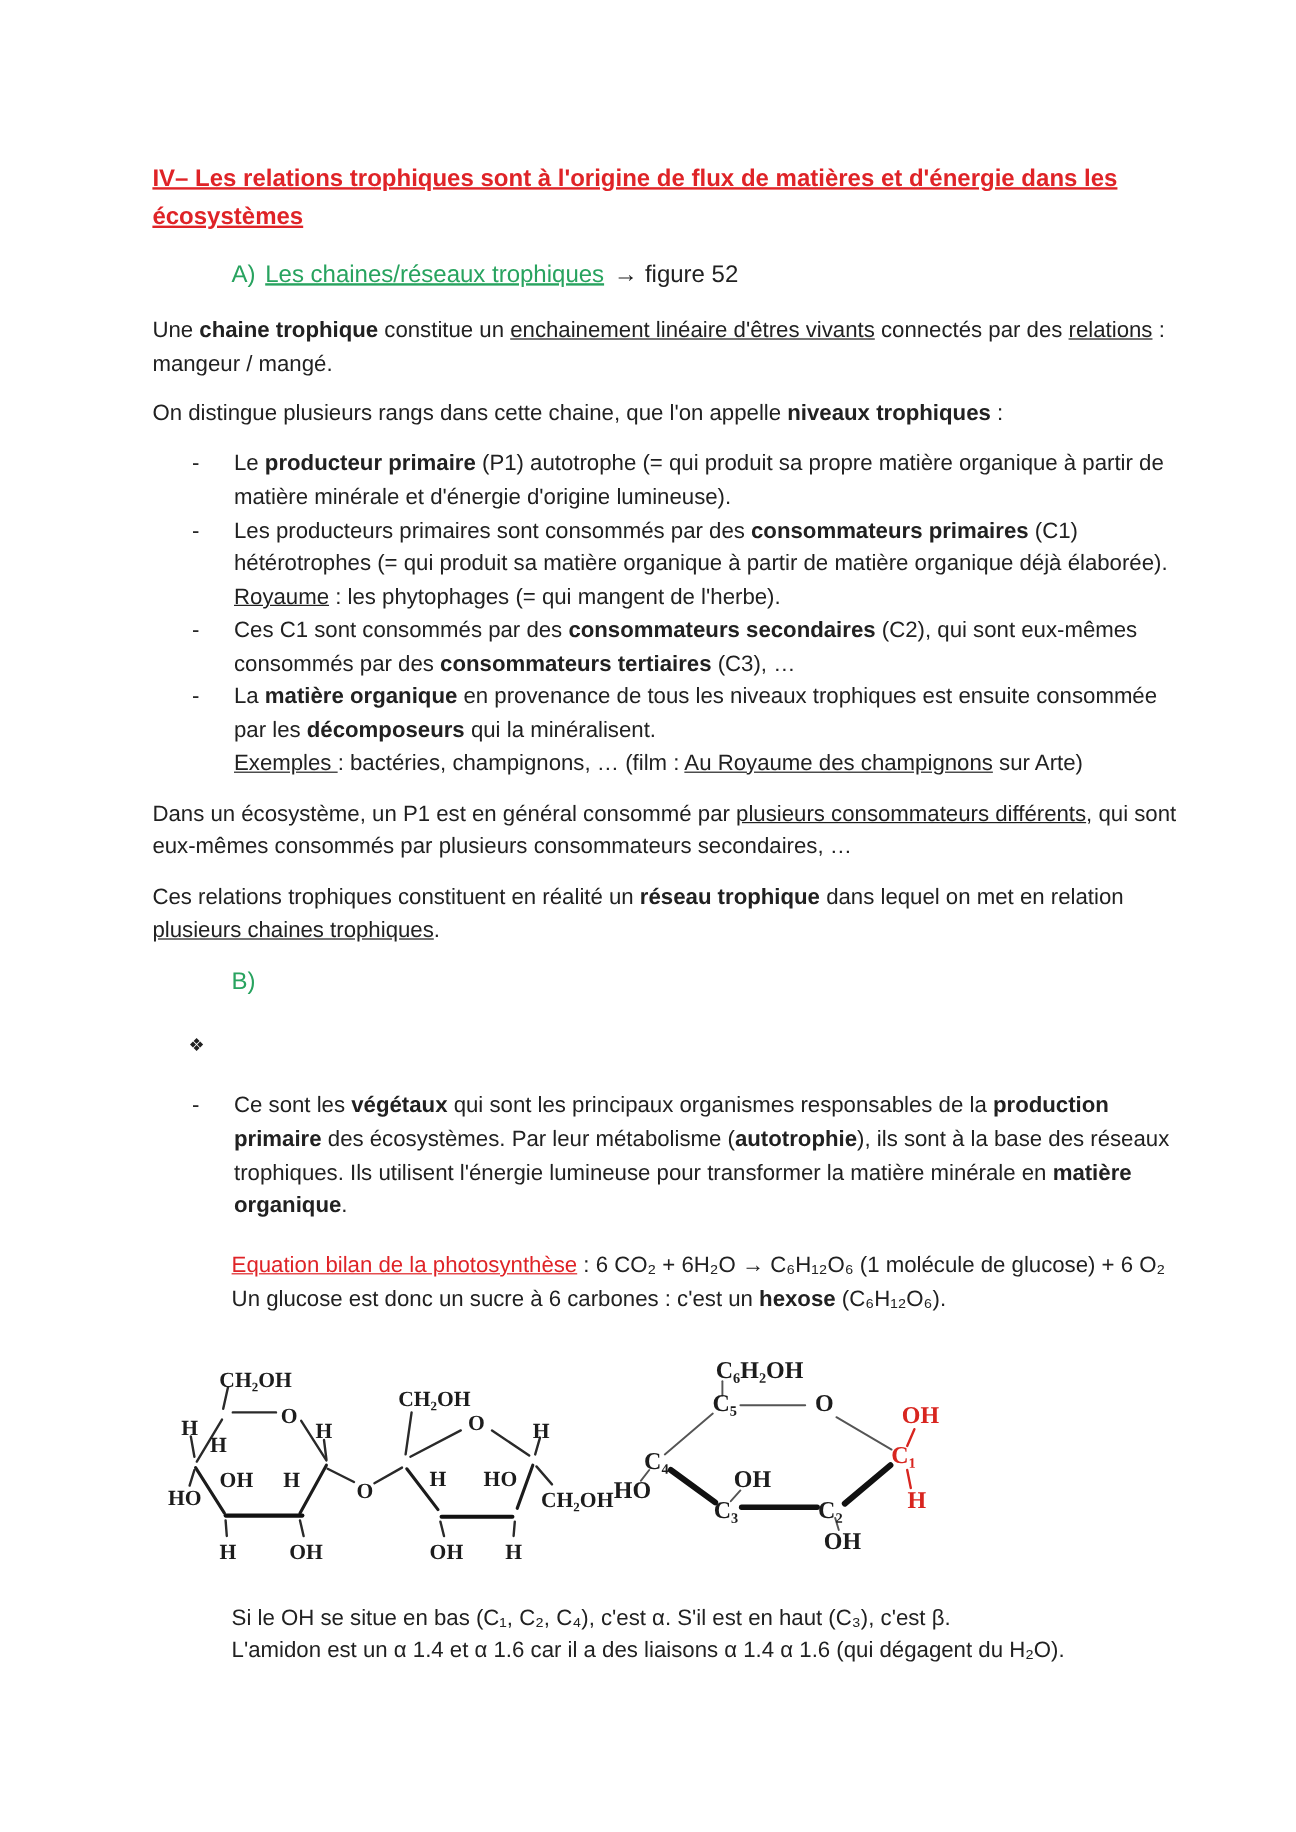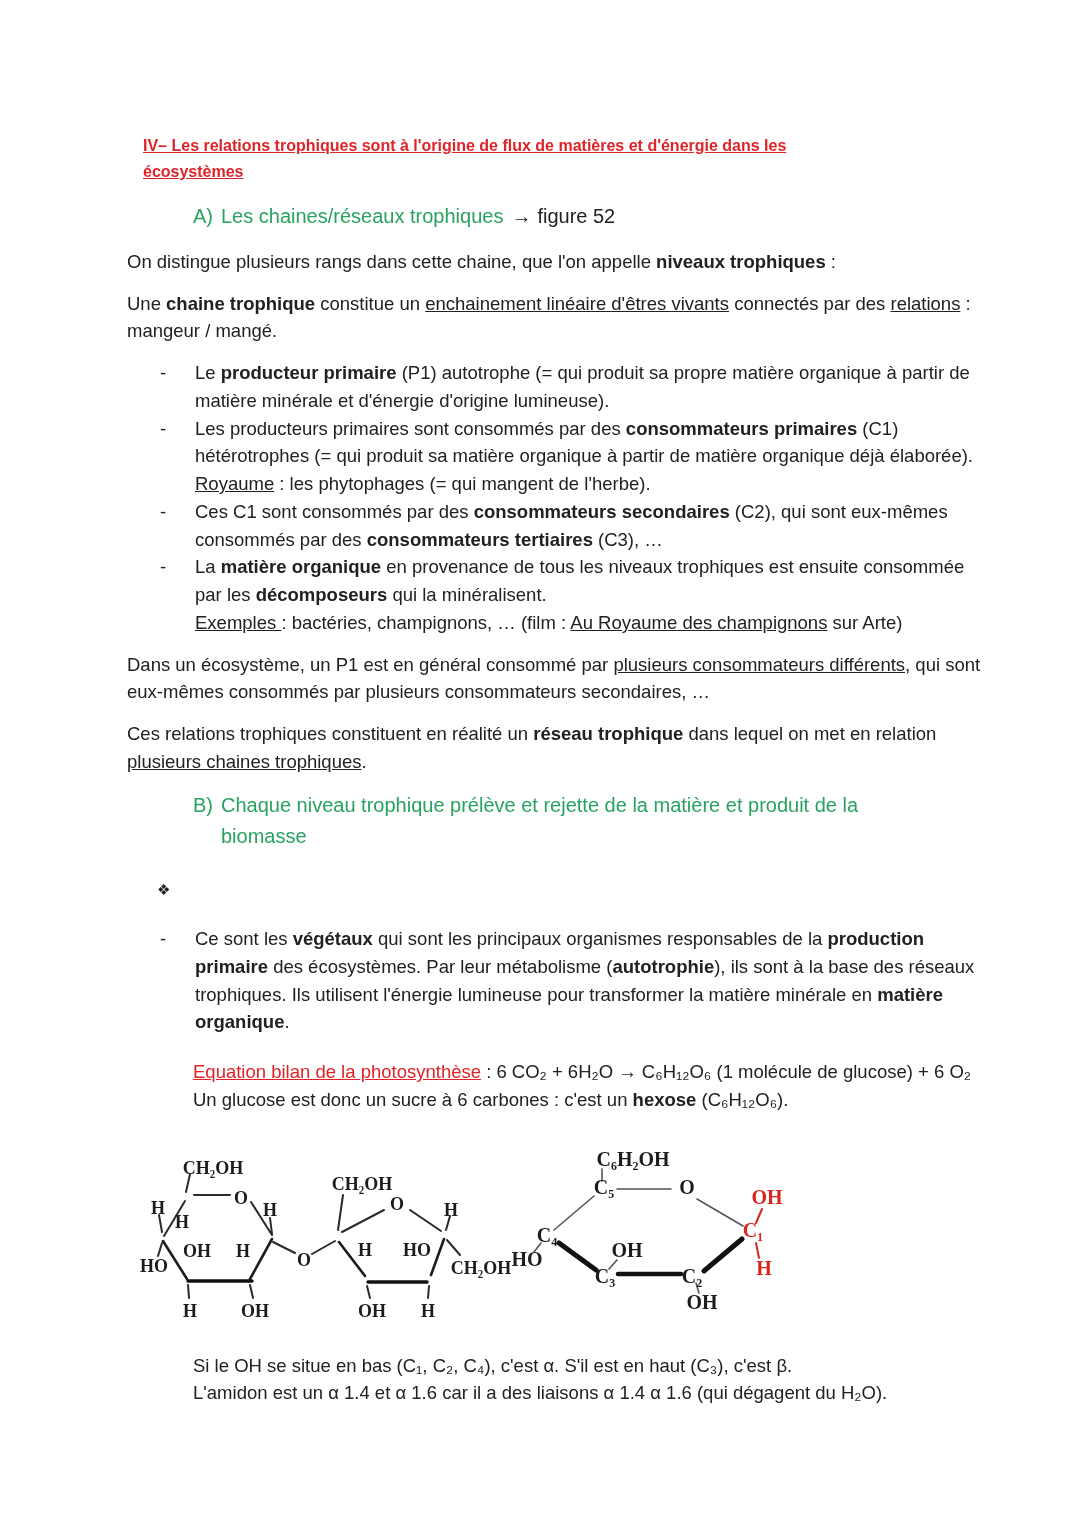--- a/index.html
+++ b/index.html
@@ -13,27 +13,27 @@
     width:1080px;height:1527px;box-sizing:border-box;
     padding:133px 88px 0 127px;background:#ffffff;
     font-family:"Liberation Sans",sans-serif;
     font-size:18.5px;line-height:1.5;color:var(--ink);
     overflow:hidden;
   }
   .b{font-weight:bold}
   .u{text-decoration:underline}
   .r{color:var(--heading-red)}
   .title{
-    color:var(--heading-red);font-weight:bold;font-size:16px;line-height:1.62;
-    margin:0 0 16px 16px;white-space:nowrap;
+    color:var(--heading-red);font-weight:bold;font-size:20px;line-height:1.62;
+    margin:0 0 16px 0;white-space:nowrap;
   }
   .title span{text-decoration:underline}
   .heading{display:flex;font-size:20px;line-height:1.55;margin:0 0 16px 66px;color:var(--heading-green)}
   .heading .hl{flex:0 0 28px}
-  .heading .ht span.gu{}
+  .heading .ht span.gu{text-decoration:underline}
   .heading .blk{color:var(--ink)}
   .heading .arrow{font-weight:bold;margin:0 6px 0 8px}
   .para{margin:0 0 14px 0}
   .list{margin:0 0 14px 0}
   .li{display:flex}
   .li .mk{flex:0 0 68px;padding-left:33px;box-sizing:border-box}
   .li .ct{flex:1}
   .diamond{display:flex;margin:24px 0 24px 0}
   .diamond .mk{flex:0 0 68px;padding-left:30px;box-sizing:border-box;font-size:15px;padding-top:3px}
   .veg{margin-bottom:22px}
@@ -59,22 +59,22 @@
   <div class="title">
     <span>IV– Les relations trophiques sont à l'origine de flux de matières et d'énergie dans les</span><br>
     <span>écosystèmes</span>
   </div>
 
   <div class="heading">
     <span class="hl">A)</span>
     <span class="ht"><span class="gu">Les chaines/réseaux trophiques</span><span class="blk arrow">→</span><span class="blk">figure 52</span></span>
   </div>
 
+  <p class="para"><span>Une </span><span class="b">chaine trophique</span><span> constitue un </span><span class="u">enchainement linéaire d'êtres vivants</span><span> connectés par des </span><span class="u">relations</span><span> : mangeur / mangé.</span></p>
   <p class="para"><span>On distingue plusieurs rangs dans cette chaine, que l'on appelle </span><span class="b">niveaux trophiques</span><span> :</span></p>
-  <p class="para"><span>Une </span><span class="b">chaine trophique</span><span> constitue un </span><span class="u">enchainement linéaire d'êtres vivants</span><span> connectés par des </span><span class="u">relations</span><span> : mangeur / mangé.</span></p>
 
   <div class="list">
     <div class="li">
       <span class="mk">-</span>
       <span class="ct"><span>Le </span><span class="b">producteur primaire</span><span> (P1) autotrophe (= qui produit sa propre matière organique à partir de matière minérale et d'énergie d'origine lumineuse).</span></span>
     </div>
     <div class="li">
       <span class="mk">-</span>
       <span class="ct"><span>Les producteurs primaires sont consommés par des </span><span class="b">consommateurs primaires</span><span> (C1) hétérotrophes (= qui produit sa matière organique à partir de matière organique déjà élaborée). </span><span class="u">Royaume</span><span> : les phytophages (= qui mangent de l'herbe).</span></span>
     </div>
@@ -86,24 +86,20 @@
       <span class="mk">-</span>
       <span class="ct"><span>La </span><span class="b">matière organique</span><span> en provenance de tous les niveaux trophiques est ensuite consommée par les </span><span class="b">décomposeurs</span><span> qui la minéralisent.</span><br><span class="u">Exemples </span><span>: bactéries, champignons, … (film : </span><span class="u">Au Royaume des champignons</span><span> sur Arte)</span></span>
     </div>
   </div>
 
   <p class="para"><span>Dans un écosystème, un P1 est en général consommé par </span><span class="u">plusieurs consommateurs différents</span><span>, qui sont eux-mêmes consommés par plusieurs consommateurs secondaires, …</span></p>
   <p class="para"><span>Ces relations trophiques constituent en réalité un </span><span class="b">réseau trophique</span><span> dans lequel on met en relation </span><span class="u">plusieurs chaines trophiques</span><span>.</span></p>
 
   <div class="heading" style="margin-top:10px;margin-bottom:0">
     <span class="hl">B)</span>
-    <span class="ht">
-      <span class="gu">Chaque niveau trophique prélève et rejette de la matière et produit de la</span><br>
-      <span class="gu">biomasse</span>
-    </span>
   </div>
 
   <div class="diamond">
     <span class="mk">❖</span>
   </div>
 
   <div class="li veg">
     <span class="mk">-</span>
     <span class="ct"><span>Ce sont les </span><span class="b">végétaux</span><span> qui sont les principaux organismes responsables de la </span><span class="b">production primaire</span><span> des écosystèmes. Par leur métabolisme (</span><span class="b">autotrophie</span><span>), ils sont à la base des réseaux trophiques. Ils utilisent l'énergie lumineuse pour transformer la matière minérale en </span><span class="b">matière organique</span><span>.</span></span>
   </div>

